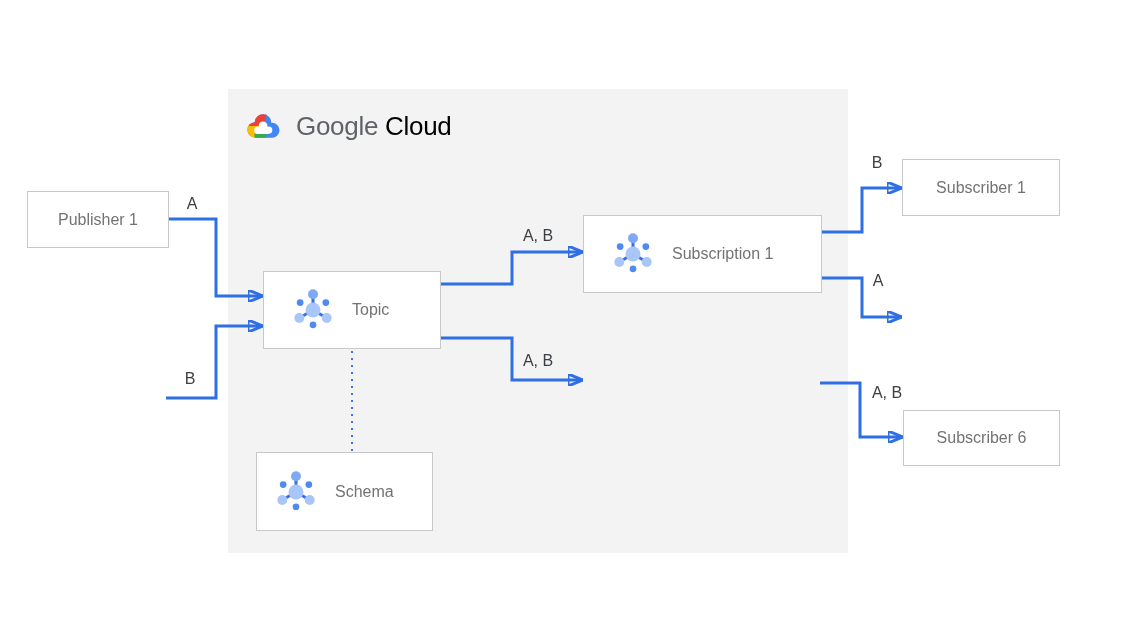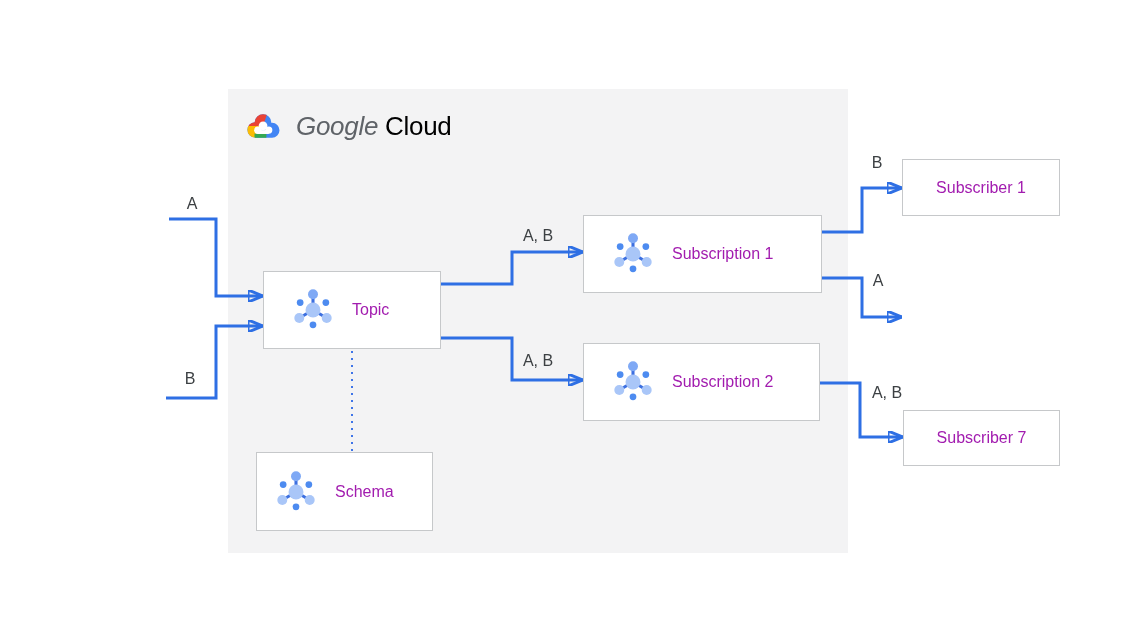--- a/index.html
+++ b/index.html
@@ -8,27 +8,27 @@
     font-family:"Liberation Sans",sans-serif;overflow:hidden;
   }
   .panel{
     position:absolute;left:228px;top:89px;width:620px;height:464px;
     background:#f3f3f4;
   }
   
   .logo{position:absolute;left:245px;top:110px;display:flex;align-items:center;}
   .logo-icon{width:38px;height:32px;display:block;}
   .logo-text{margin-left:13px;font-size:26px;color:#5f6368;letter-spacing:-0.3px;display:flex;align-items:baseline;}
-  .logo-text .g{font-weight:500;font-style:italic;}
+  .logo-text .g{font-weight:500;}
   .logo-text .c{font-weight:400;margin-left:7px;color:#000000;}
   
   .node{
     position:absolute;background:#ffffff;border:1px solid #c6c8ca;
     box-sizing:border-box;display:flex;align-items:center;
-    color:#a21caf;font-size:16px;
+    color:#737373;font-size:16px;
   }
   .node.center-text{justify-content:center;}
   .node.icon-node{justify-content:flex-start;padding-left:26px;}
   .pubsub-icon{width:46px;height:46px;margin-right:16px;flex:0 0 auto;}
   
   .edges{position:absolute;left:0;top:0;width:1122px;height:629px;pointer-events:none;}
   .edges path{fill:none;stroke:#2e6fe4;stroke-width:3;}
   .edges path.dotted{stroke:#3e74e8;stroke-width:2;stroke-dasharray:2 5;}
   .edge-label{
     position:absolute;transform:translate(-50%,-50%);
@@ -88,20 +88,23 @@
   </svg>
 
   <div class="edge-label" style="left:192px;top:204px">A</div>
   <div class="edge-label" style="left:190px;top:379px">B</div>
   <div class="edge-label" style="left:538px;top:236px">A, B</div>
   <div class="edge-label" style="left:538px;top:361px">A, B</div>
   <div class="edge-label" style="left:877px;top:163px">B</div>
   <div class="edge-label" style="left:878px;top:281px">A</div>
   <div class="edge-label" style="left:887px;top:393px">A, B</div>
 
+  <div class="node center-text" style="left:27px;top:191px;width:142px;height:57px">
+    <span>Publisher 1</span>
+  </div>
 
 
   <div class="node icon-node" style="left:256px;top:452px;width:177px;height:79px;padding-left:16px">
     <span class="pubsub-icon"><svg viewBox="0 0 48 48" width="46" height="46">
           <g stroke="#3C6FE0" stroke-width="3.2">
             <line x1="24" y1="24" x2="24" y2="7.5"></line>
             <line x1="24" y1="24" x2="9.7" y2="32.3"></line>
             <line x1="24" y1="24" x2="38.3" y2="32.3"></line>
           </g>
           <circle cx="24" cy="24" r="7.8" fill="#A9C6F8"></circle>
@@ -144,40 +147,23 @@
           <circle cx="24" cy="7.5" r="5.2" fill="#7FA9F5"></circle>
           <circle cx="9.7" cy="32.3" r="5.2" fill="#A9C6F8"></circle>
           <circle cx="38.3" cy="32.3" r="5.2" fill="#A9C6F8"></circle>
           <circle cx="10.6" cy="16.2" r="3.5" fill="#4D8BF0"></circle>
           <circle cx="37.4" cy="16.2" r="3.5" fill="#4D8BF0"></circle>
           <circle cx="24" cy="39.5" r="3.5" fill="#4D8BF0"></circle>
         </svg></span>
     <span>Subscription 1</span>
   </div>
 
-  <div class="node icon-node" style="left:583px;top:343px;width:237px;height:78px">
-    <span class="pubsub-icon"><svg viewBox="0 0 48 48" width="46" height="46">
-          <g stroke="#3C6FE0" stroke-width="3.2">
-            <line x1="24" y1="24" x2="24" y2="7.5"></line>
-            <line x1="24" y1="24" x2="9.7" y2="32.3"></line>
-            <line x1="24" y1="24" x2="38.3" y2="32.3"></line>
-          </g>
-          <circle cx="24" cy="24" r="7.8" fill="#A9C6F8"></circle>
-          <circle cx="24" cy="7.5" r="5.2" fill="#7FA9F5"></circle>
-          <circle cx="9.7" cy="32.3" r="5.2" fill="#A9C6F8"></circle>
-          <circle cx="38.3" cy="32.3" r="5.2" fill="#A9C6F8"></circle>
-          <circle cx="10.6" cy="16.2" r="3.5" fill="#4D8BF0"></circle>
-          <circle cx="37.4" cy="16.2" r="3.5" fill="#4D8BF0"></circle>
-          <circle cx="24" cy="39.5" r="3.5" fill="#4D8BF0"></circle>
-        </svg></span>
-    <span>Subscription 2</span>
-  </div>
 
   <div class="node center-text" style="left:902px;top:159px;width:158px;height:57px">
     <span>Subscriber 1</span>
   </div>
 
 
   <div class="node center-text" style="left:903px;top:410px;width:157px;height:56px">
-    <span>Subscriber 7</span>
+    <span>Subscriber 6</span>
   </div>
 
 </div>
 
 </body></html>

